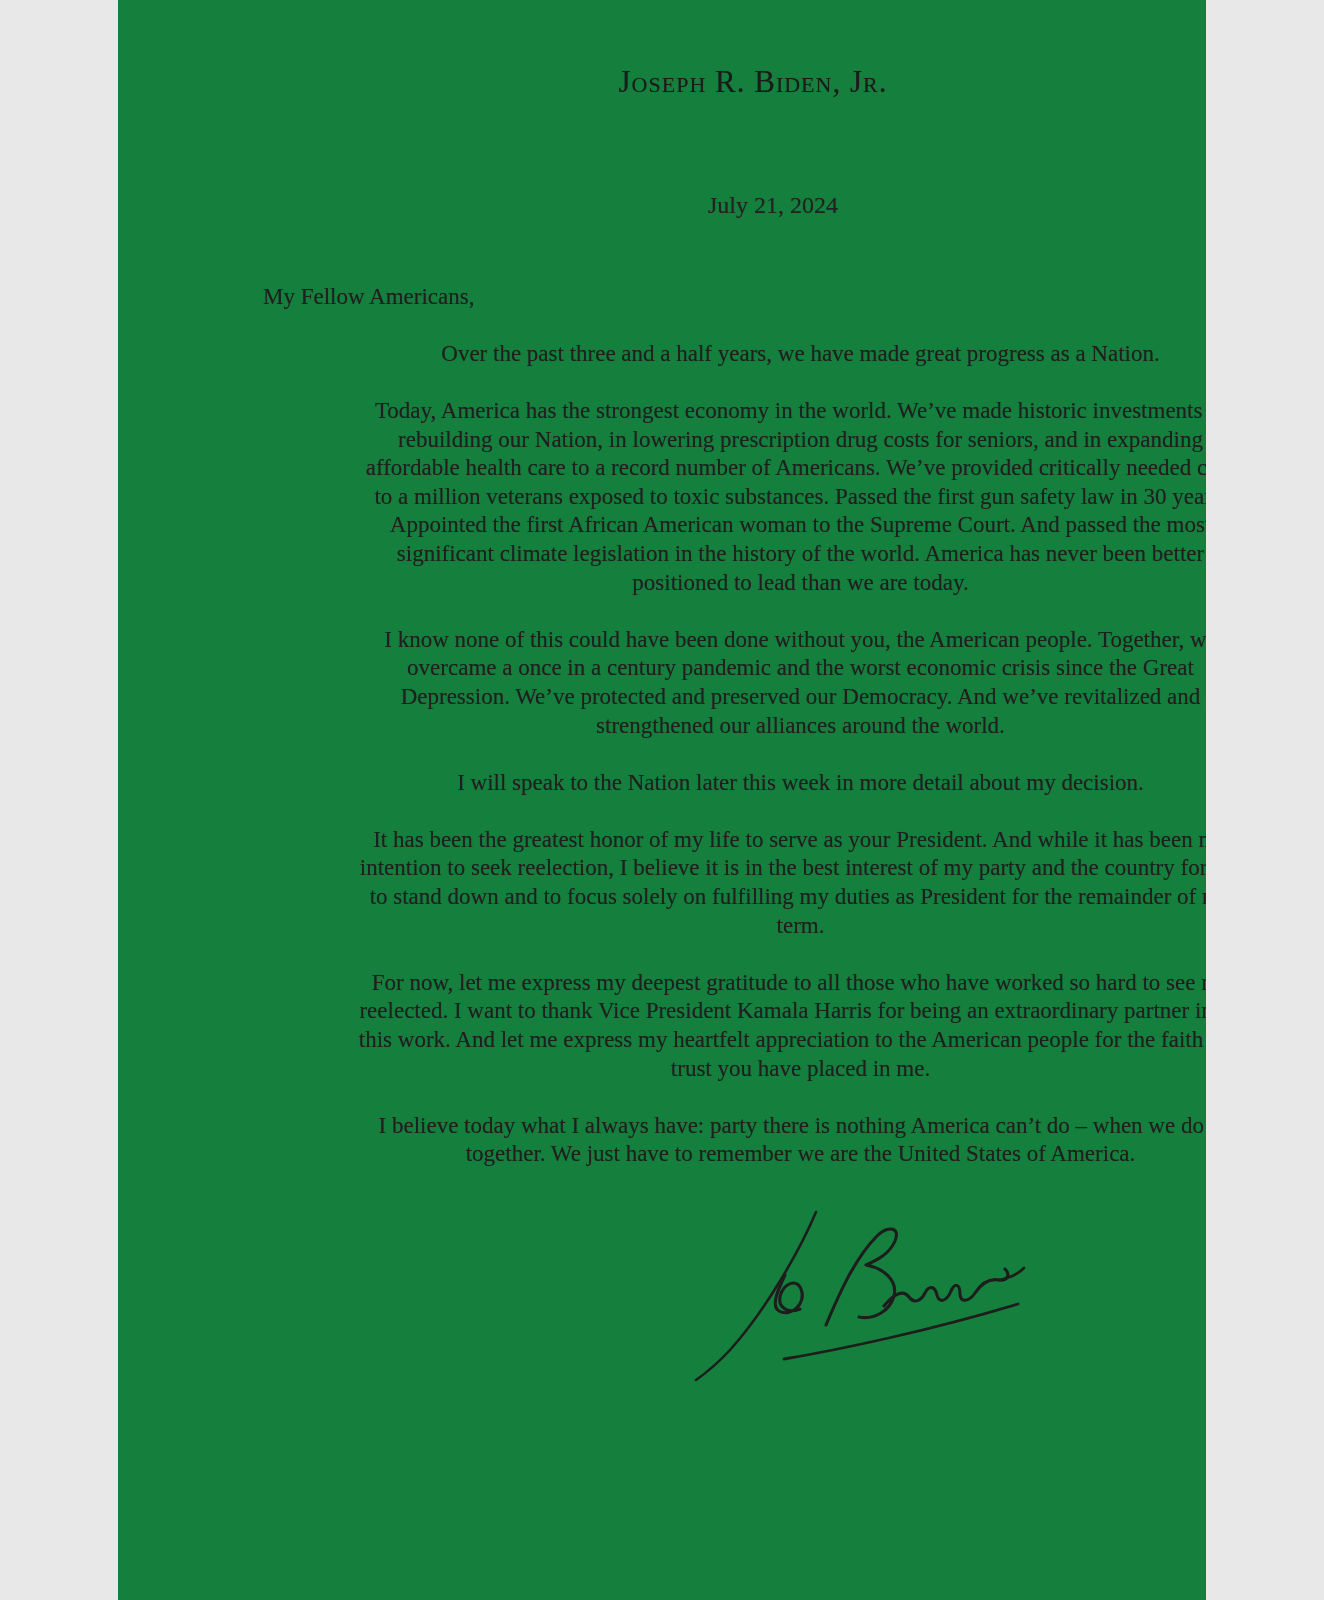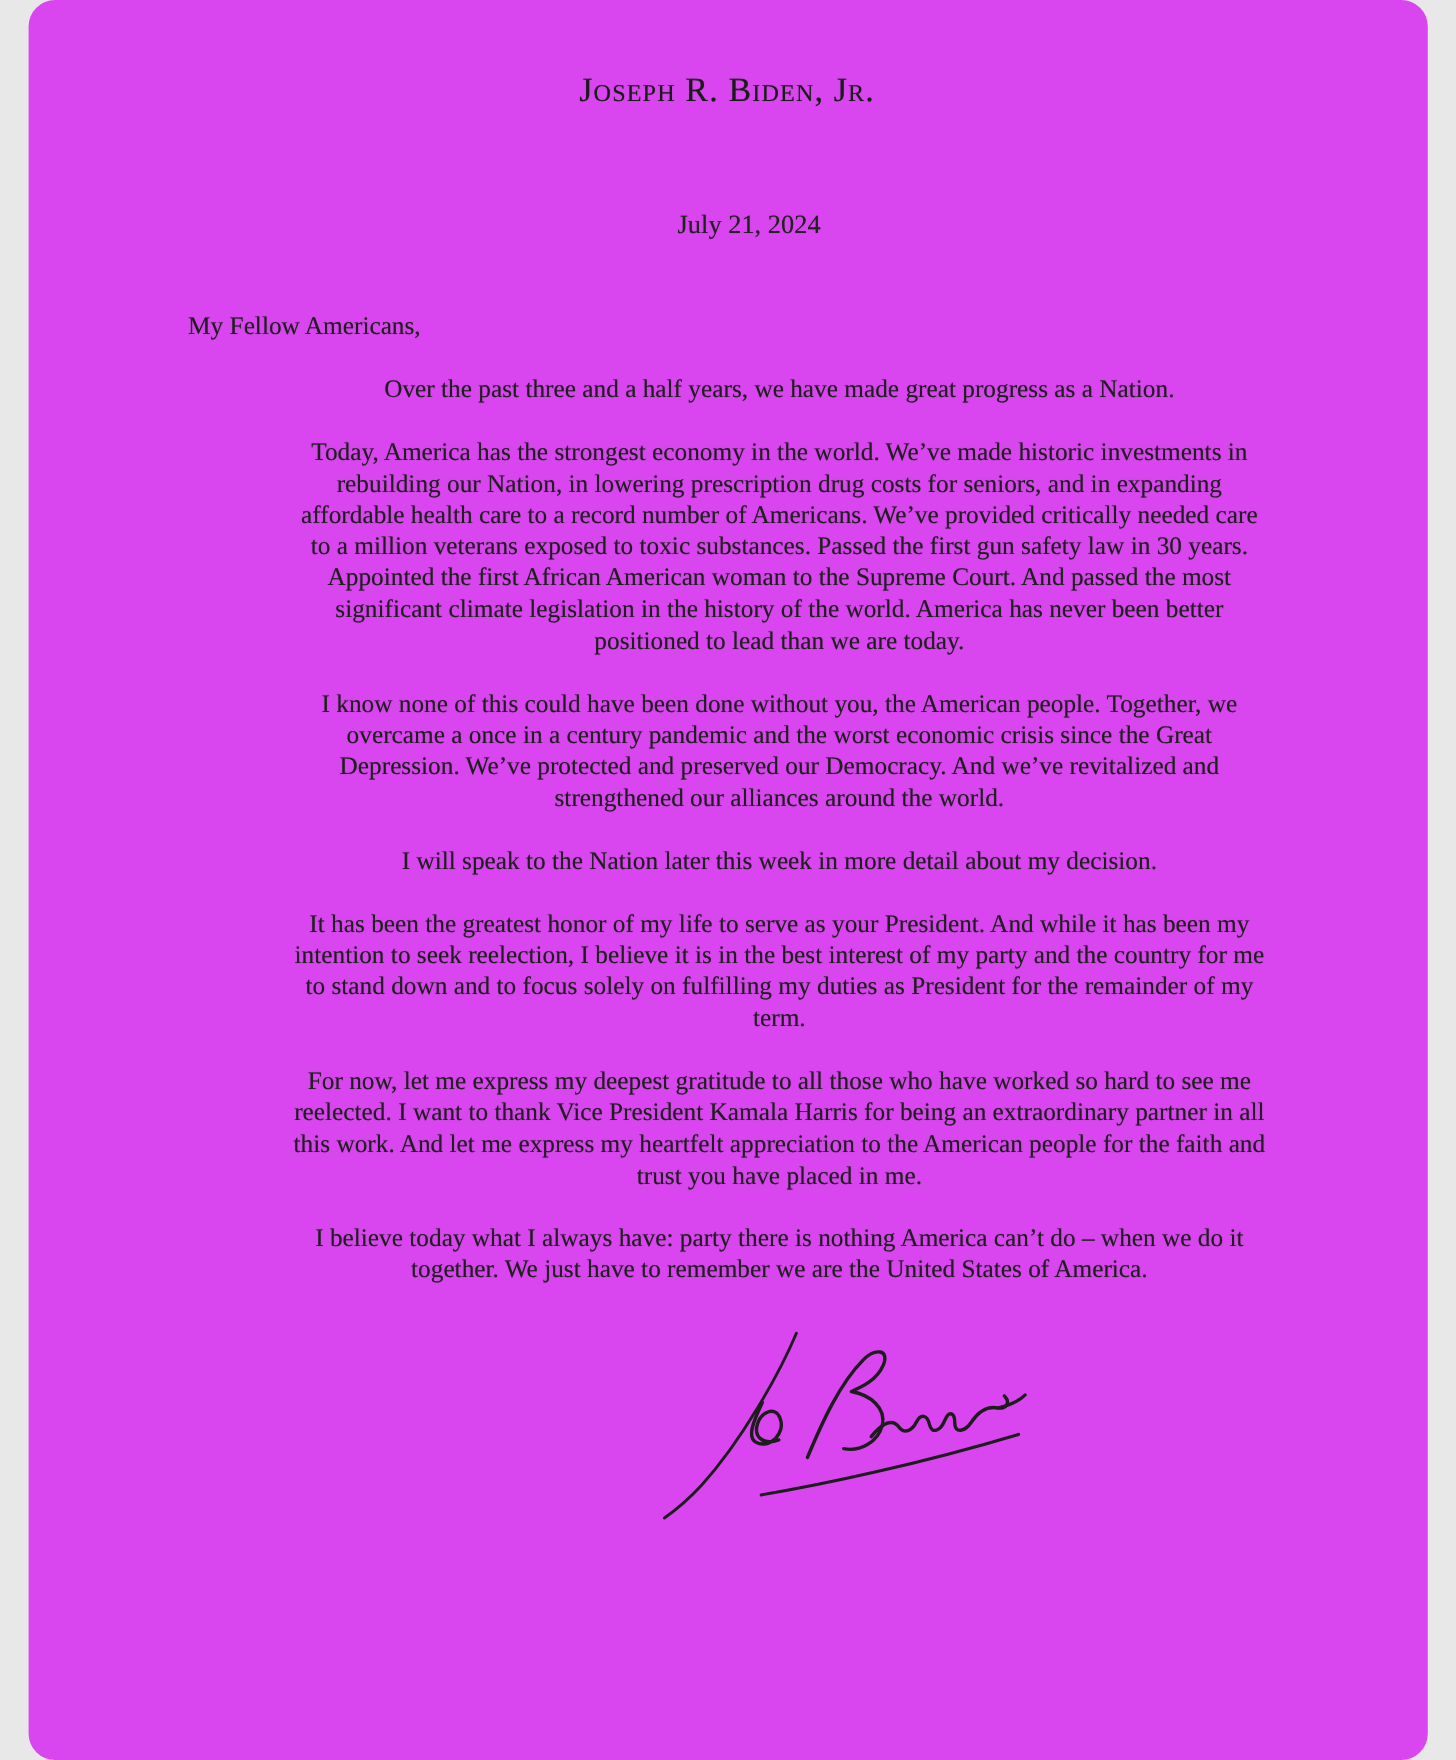--- a/index.html
+++ b/index.html
@@ -2,27 +2,26 @@
 <html><head>
 <meta charset="utf-8">
 <style>
   html, body { margin: 0; padding: 0; }
   body {
     background: #e8e8e8;
     font-family: "Liberation Serif", "DejaVu Serif", serif;
   }
   .page {
     position: relative;
-    width: 1272px;
+    width: 1088px;
     height: 1600px;
     margin: 0 auto;
-    background: #d946ef;
+    background: #15803d;
     color: #1f1f1f;
     overflow: hidden;
-    border-radius: 24px;
   }
   .scan-text {
     text-shadow: 0 0 0.7px rgba(40,40,40,0.55);
   }
   header.letter-header {
     width: 1270px;
     text-align: center;
     padding-top: 64px;
   }
   .letterhead {

